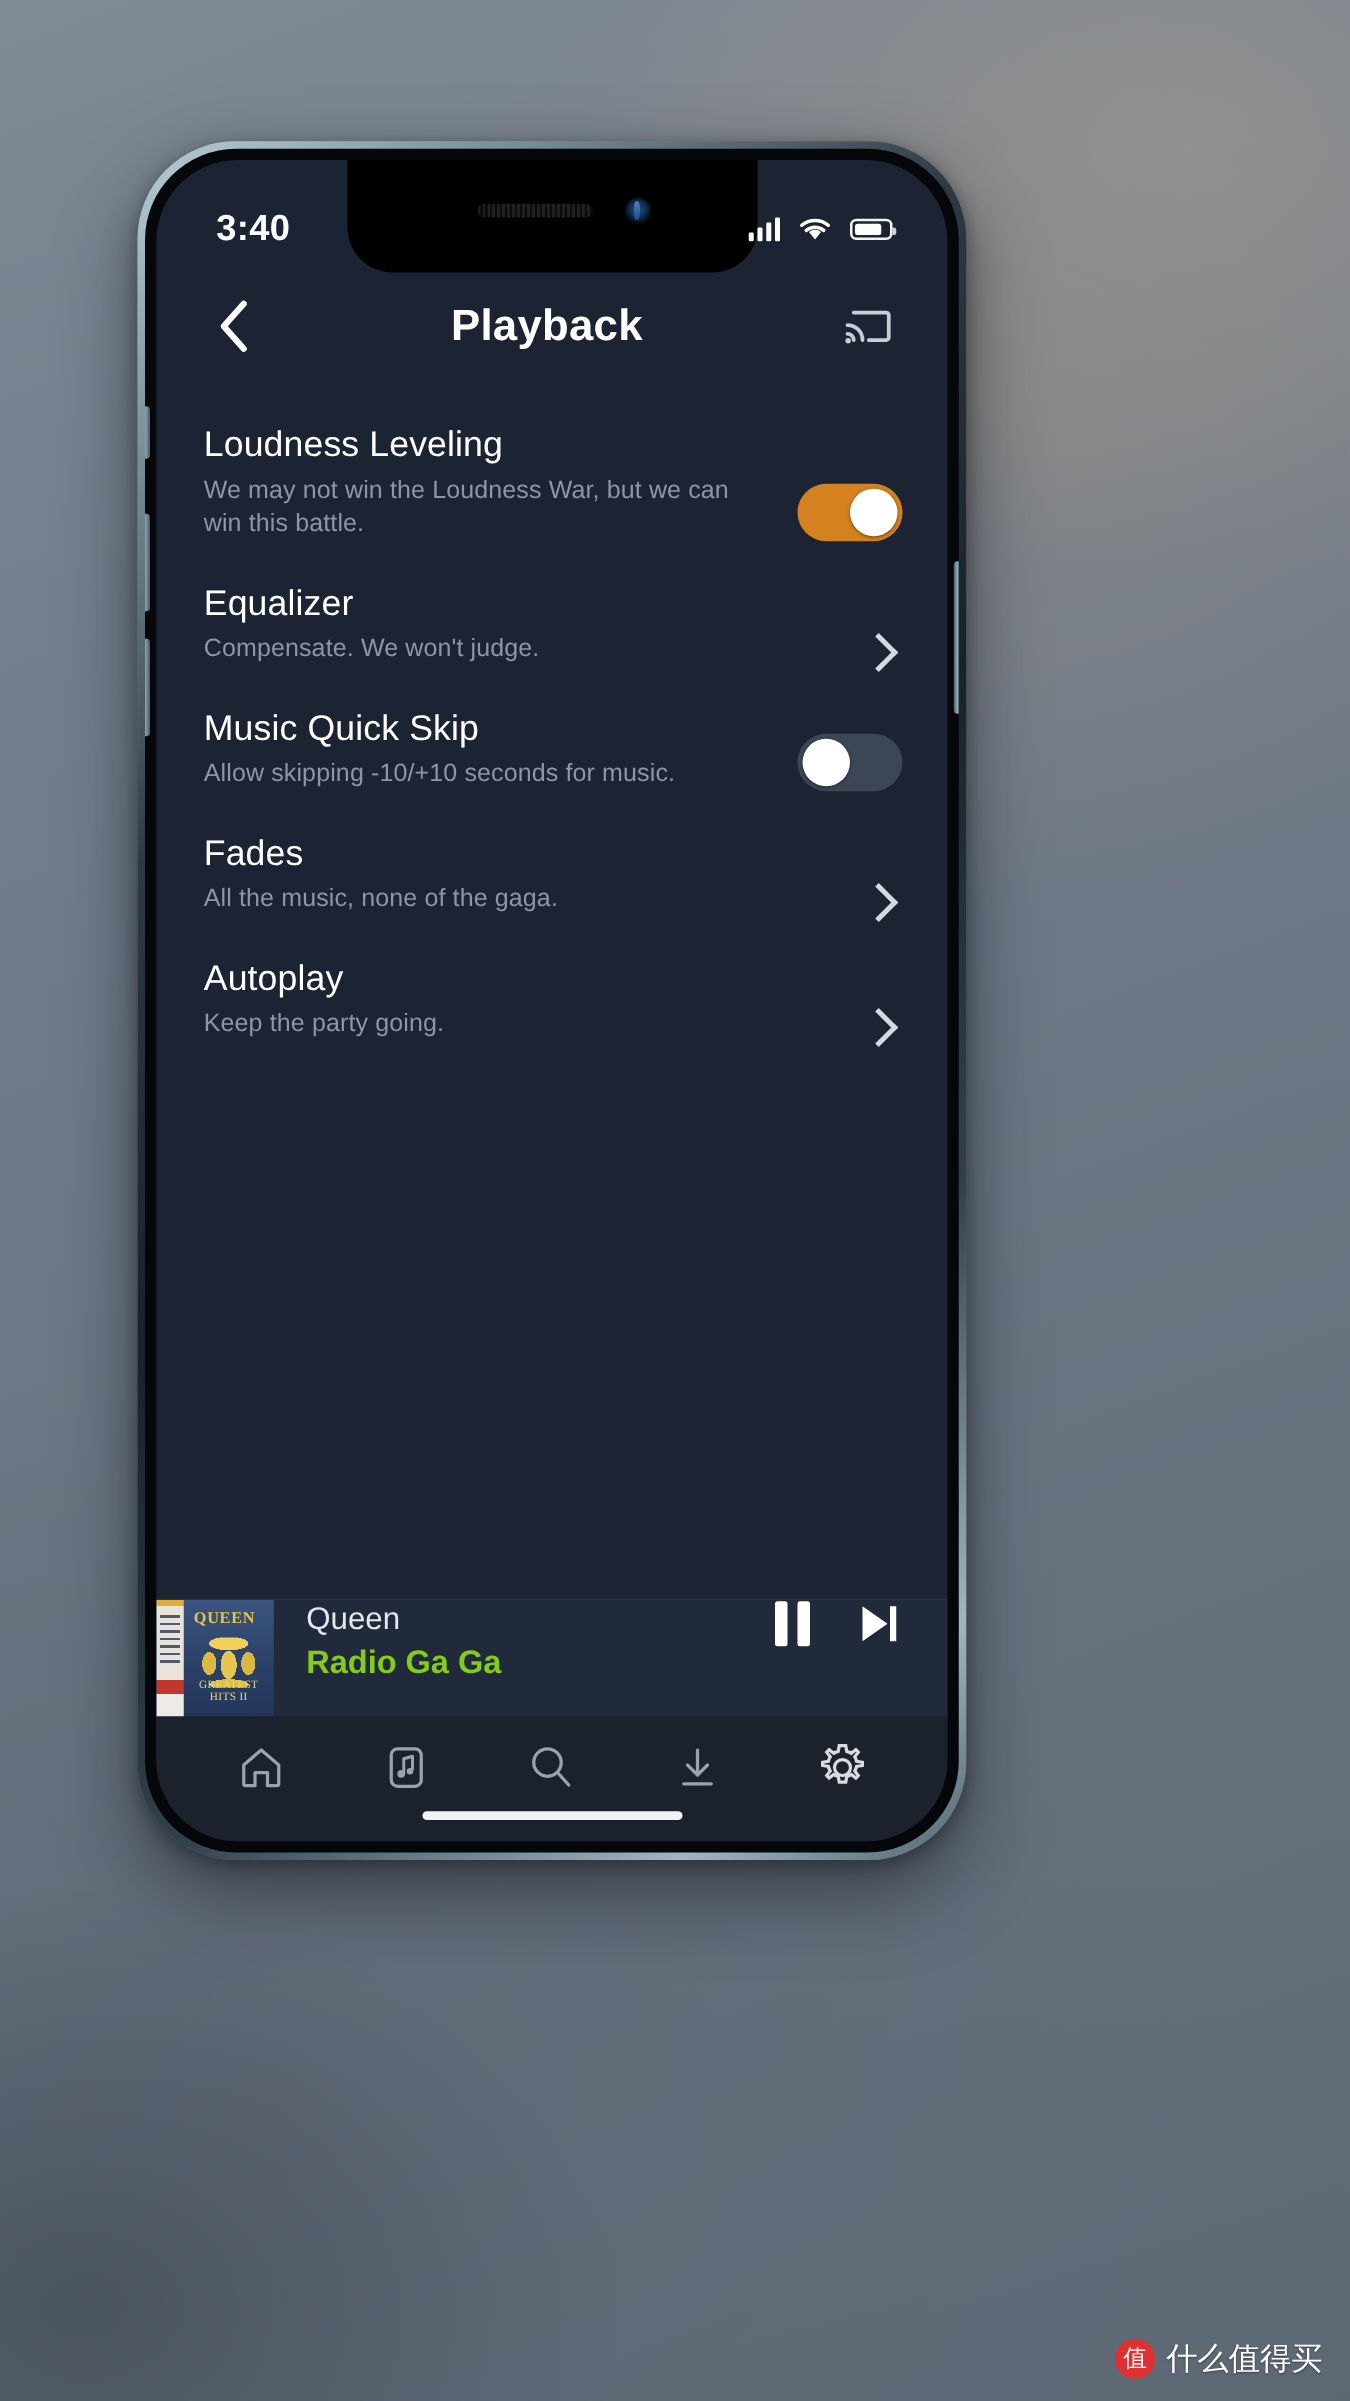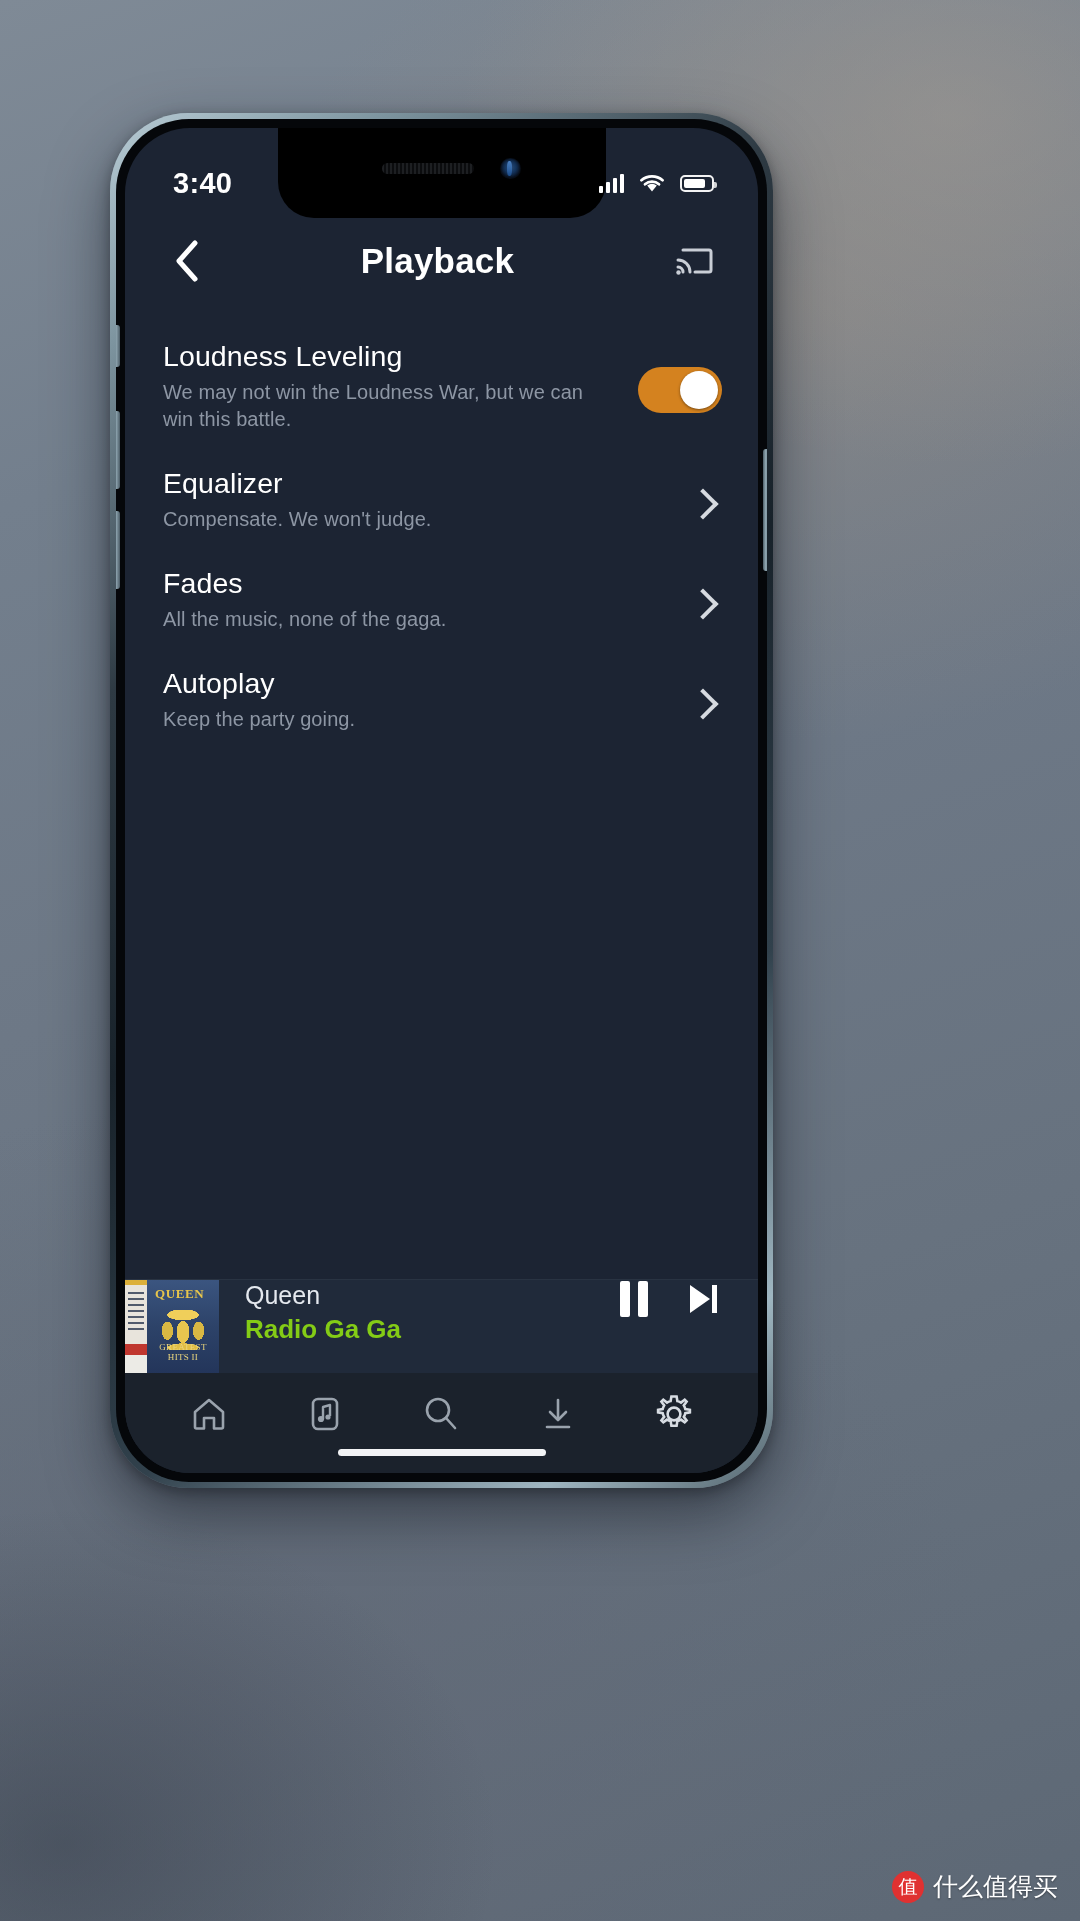--- a/index.html
+++ b/index.html
@@ -202,21 +202,21 @@
   #settings-list {
     position: absolute;
     top: 176px;
     left: 0; right: 0;
     bottom: 184px;
     padding: 18px 0 0 0;
     overflow: hidden;
   }
   .setting-row {
     display: flex;
-    align-items: center;
+    align-items: flex-end;
     padding: 16px 36px 16px 38px;
     min-height: 78px;
   }
   .setting-texts { flex: 1; padding-right: 18px; }
   .setting-title {
     color: #ffffff;
     font-size: 28.5px;
     line-height: 1.28;
     font-weight: 400;
     letter-spacing: .1px;
@@ -490,20 +490,31 @@
           <div class="setting-texts">
             <div class="setting-title">Equalizer</div>
             <div class="setting-desc">Compensate. We won't judge.</div>
           </div>
           <div class="setting-control">
             <div class="chev"></div>
           </div>
         </div>
 
 
+        <div class="setting-row">
+          <div class="setting-texts">
+            <div class="setting-title">Music Quick Skip</div>
+            <div class="setting-desc">Allow skipping -10/+10 seconds for music.</div>
+          </div>
+          <div class="setting-control">
+            <div class="toggle off">
+                <div class="knob"></div>
+              </div>
+          </div>
+        </div>
 
         <div class="setting-row">
           <div class="setting-texts">
             <div class="setting-title">Fades</div>
             <div class="setting-desc">All the music, none of the gaga.</div>
           </div>
           <div class="setting-control">
             <div class="chev"></div>
           </div>
         </div>

